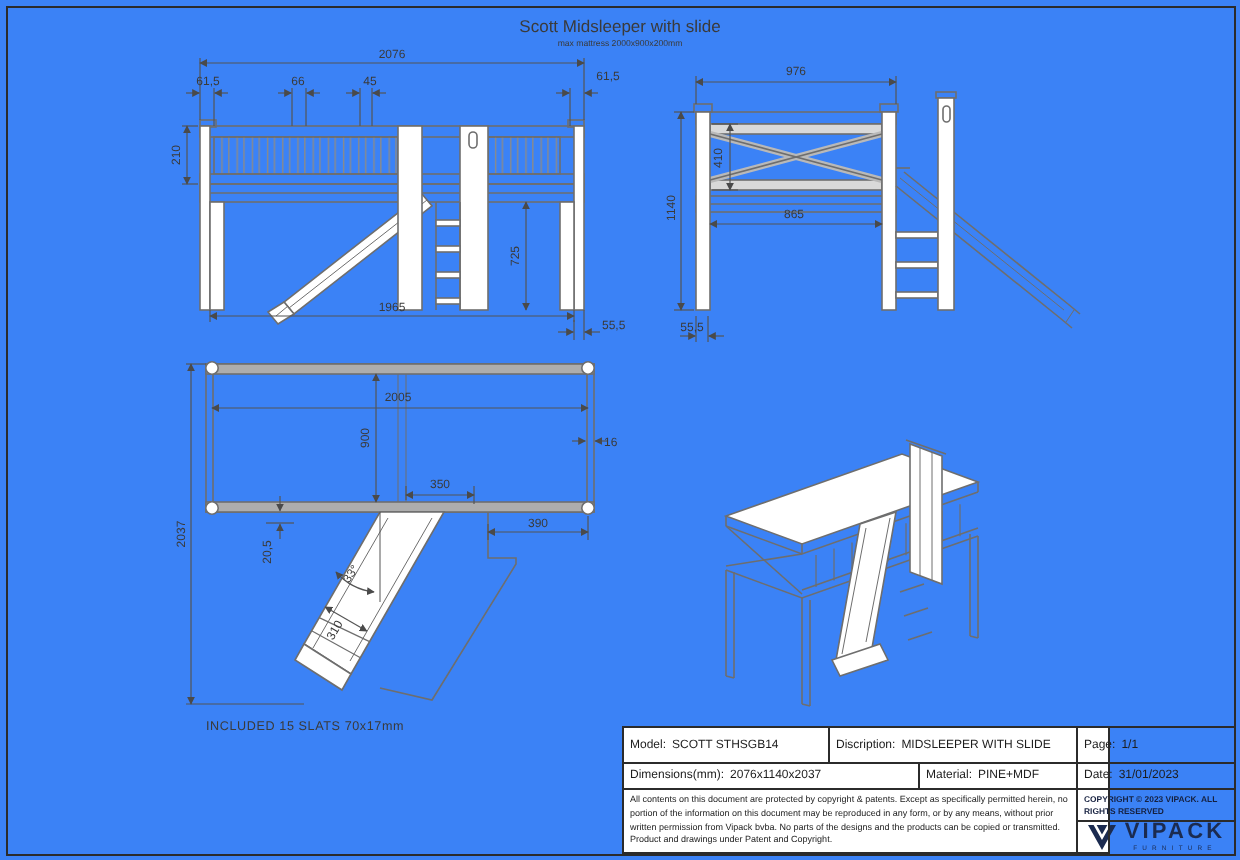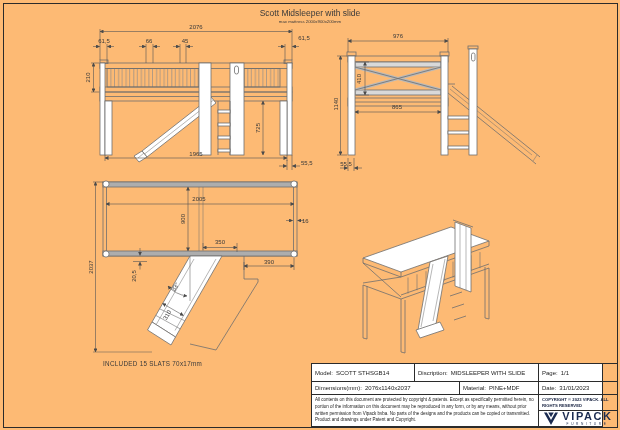--- a/index.html
+++ b/index.html
@@ -1,21 +1,21 @@
 <!DOCTYPE html>
 <html><head>
 <meta charset="utf-8">
 <style>
   html,body{margin:0;padding:0;background:#e8e8e8;font-family:"Liberation Sans",sans-serif;}
-  #page{position:relative;width:620px;height:430px;background:#fdba74;overflow:hidden;}
+  #page{position:relative;width:620px;height:430px;background:#3b82f6;overflow:hidden;}
   #frame{position:absolute;left:3px;top:3px;width:613px;height:423px;border:1.2px solid #2b2b2b;}
   svg text{fill:#3a3a3a;font-family:"Liberation Sans",sans-serif;}
   .note{position:absolute;left:103px;top:360px;font-size:6.3px;color:#3a3a3a;letter-spacing:.3px;}
   
-  #tblock{position:absolute;left:311px;top:363px;width:292px;height:64px;background:#fff;}
+  #tblock{position:absolute;left:311px;top:363px;width:244px;height:64px;background:#fff;}
   .cell{position:absolute;box-sizing:border-box;border-left:1px solid #2b2b2b;border-top:1px solid #2b2b2b;font-size:6px;color:#1d1d1d;padding:0 0 0 3px;display:flex;align-items:center;gap:3px;white-space:nowrap;overflow:hidden;}
   .cell b{font-weight:normal;}
   #tblock .outer{position:absolute;inset:0;border:1px solid #2b2b2b;pointer-events:none;}
   .legal{font-size:4.5px;line-height:1.5;color:#222;padding:2px 3px;display:block;white-space:normal;}
   .copy{font-size:4.2px;line-height:1.35;color:#15203f;padding:2px 3px;display:block;white-space:normal;font-weight:bold;}
   .logocell{display:flex;align-items:center;justify-content:center;gap:3px;padding:0;}
   .brandtxt{display:flex;flex-direction:column;align-items:center;line-height:1;}
   .brand{font-size:11px;font-weight:bold;color:#1b2b50;letter-spacing:1.6px;}
   .brandsub{font-size:3.2px;letter-spacing:2.6px;color:#1b2b50;margin-top:1px;}
 </style>

